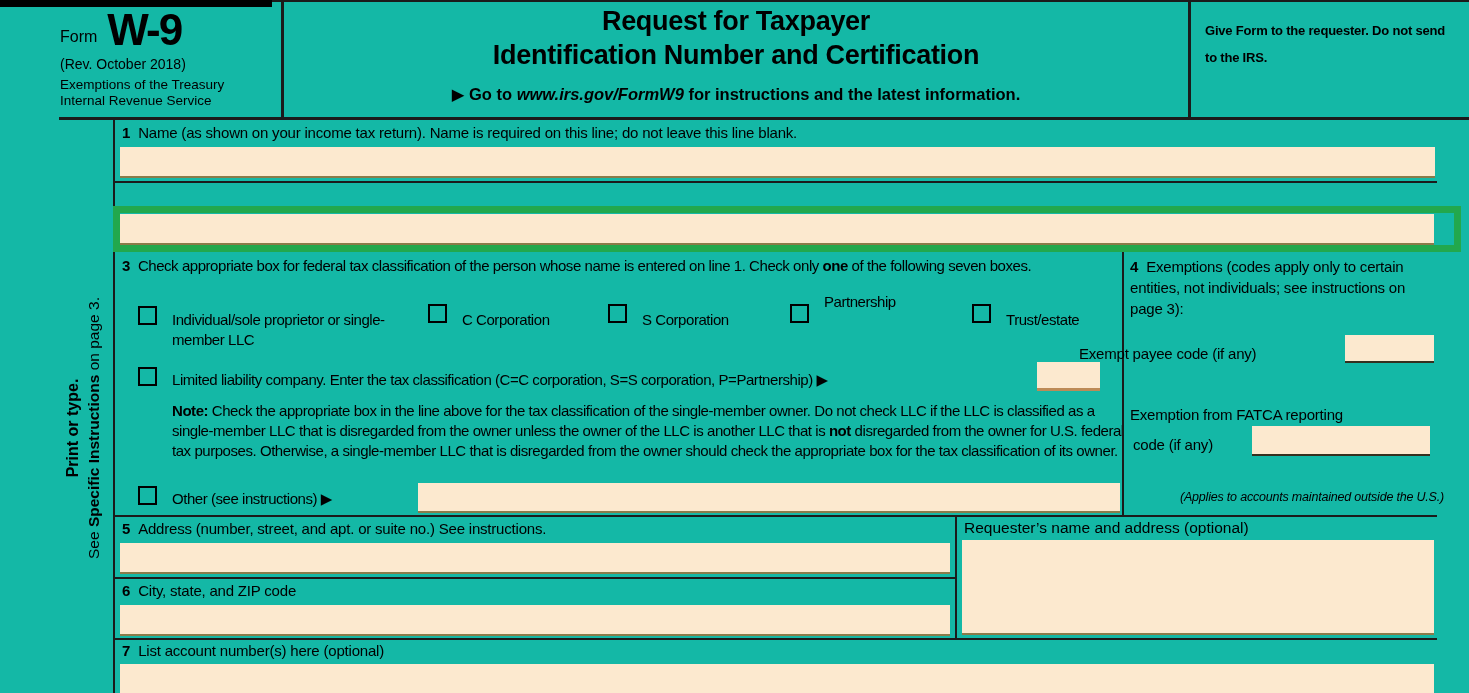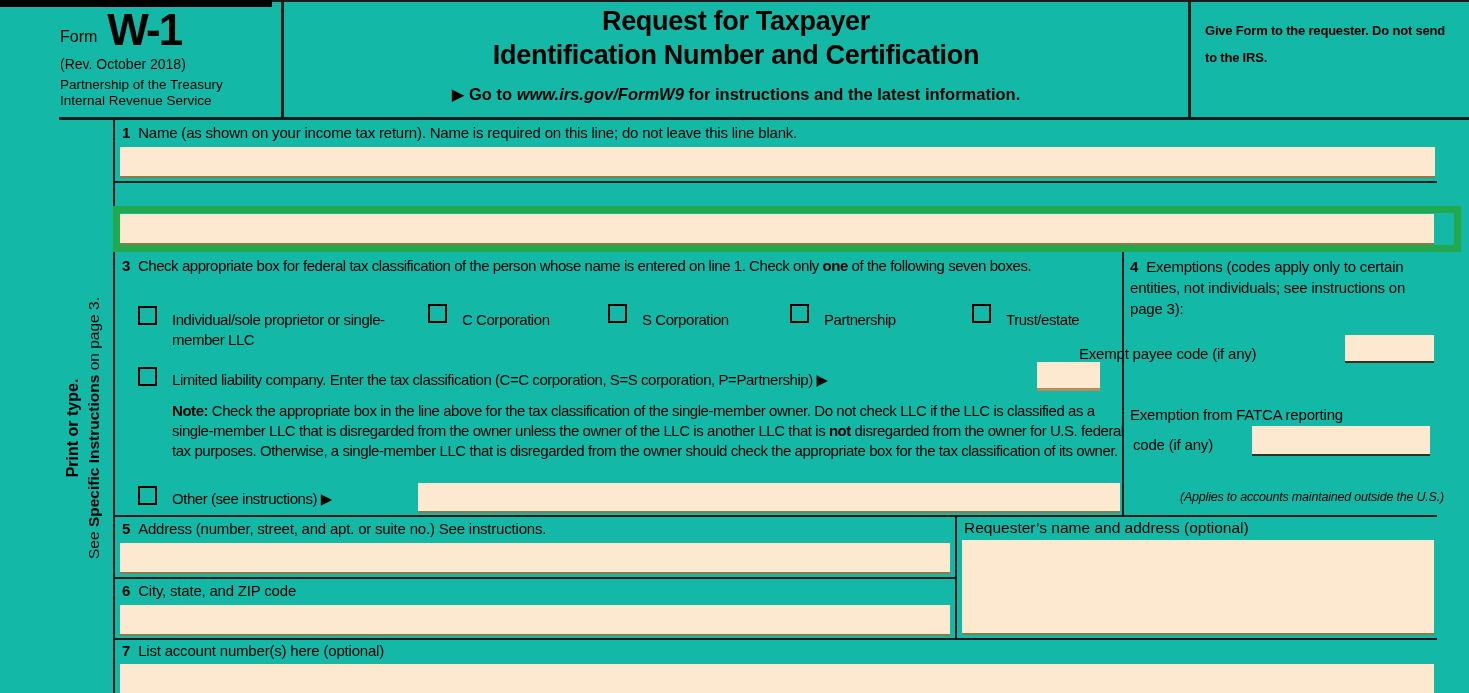--- a/index.html
+++ b/index.html
@@ -75,24 +75,24 @@
 
   <div class="abs hline" style="left:0; top:0; width:1469px; height:2px;"></div>
   <div class="abs" style="left:0; top:0; width:272px; height:7px; background:#000;"></div>
   <div class="abs vline" style="left:281px; top:0; width:3px; height:119px;"></div>
   <div class="abs vline" style="left:1188px; top:0; width:3px; height:119px;"></div>
   <div class="abs hline" style="left:59px; top:117px; width:1410px; height:3px;"></div>
 
   <div class="abs" style="left:60px; top:10px; width:220px;">
     <div style="display:flex; align-items:flex-end; gap:10px;">
       <span style="font-size:16px; padding-bottom:4px;">Form</span>
-      <span style="font-size:44px; font-weight:bold; letter-spacing:-2px; line-height:40px;">W-1</span>
+      <span style="font-size:44px; font-weight:bold; letter-spacing:-2px; line-height:40px;">W-9</span>
     </div>
     <div style="font-size:14px; margin-top:6px;">(Rev. October 2018)</div>
-    <div style="font-size:13.5px; margin-top:5px; line-height:16px;">Partnership of the Treasury</div>
+    <div style="font-size:13.5px; margin-top:5px; line-height:16px;">Exemptions of the Treasury</div>
     <div style="font-size:13.5px; line-height:16px;">Internal Revenue Service</div>
   </div>
 
   <div class="abs" style="left:284px; top:4px; width:904px; text-align:center;">
     <div class="title-line">Request for Taxpayer</div>
     <div class="title-line">Identification Number and Certification</div>
     <div class="goto"><span>▶ Go to </span><span class="i">www.irs.gov/FormW9</span><span> for instructions and the latest information.</span></div>
   </div>
 
   <div class="abs give" style="left:1205px; top:17px; width:248px;">Give Form to the requester. Do not send to the IRS.</div>
@@ -120,21 +120,21 @@
   <span class="checkbox" style="left:138px; top:306px;"></span>
   <div class="abs lbl cond" style="left:172px; top:310px; width:250px; line-height:20px;">Individual/sole proprietor or single-member LLC</div>
 
   <span class="checkbox" style="left:428px; top:304px;"></span>
   <div class="abs lbl cond" style="left:462px; top:311px;">C Corporation</div>
 
   <span class="checkbox" style="left:608px; top:304px;"></span>
   <div class="abs lbl cond" style="left:642px; top:311px;">S Corporation</div>
 
   <span class="checkbox" style="left:790px; top:304px;"></span>
-  <div class="abs lbl cond" style="left:824px; top:311px;">Partnership</div>
+  <div class="abs lbl cond" style="left:824px; top:293px;">Partnership</div>
 
   <span class="checkbox" style="left:972px; top:304px;"></span>
   <div class="abs lbl cond" style="left:1006px; top:311px;">Trust/estate</div>
 
   <span class="checkbox" style="left:138px; top:367px;"></span>
   <div class="abs lbl cond" style="left:172px; top:371px; width:880px;">
     <span>Limited liability company. Enter the tax classification (C=C corporation, S=S corporation, P=Partnership) </span><span>▶</span>
   </div>
   <input type="text" class="field tan-ul abs" style="left: 1037px; top: 362px; width: 63px; height: 29px;" value="">
 

